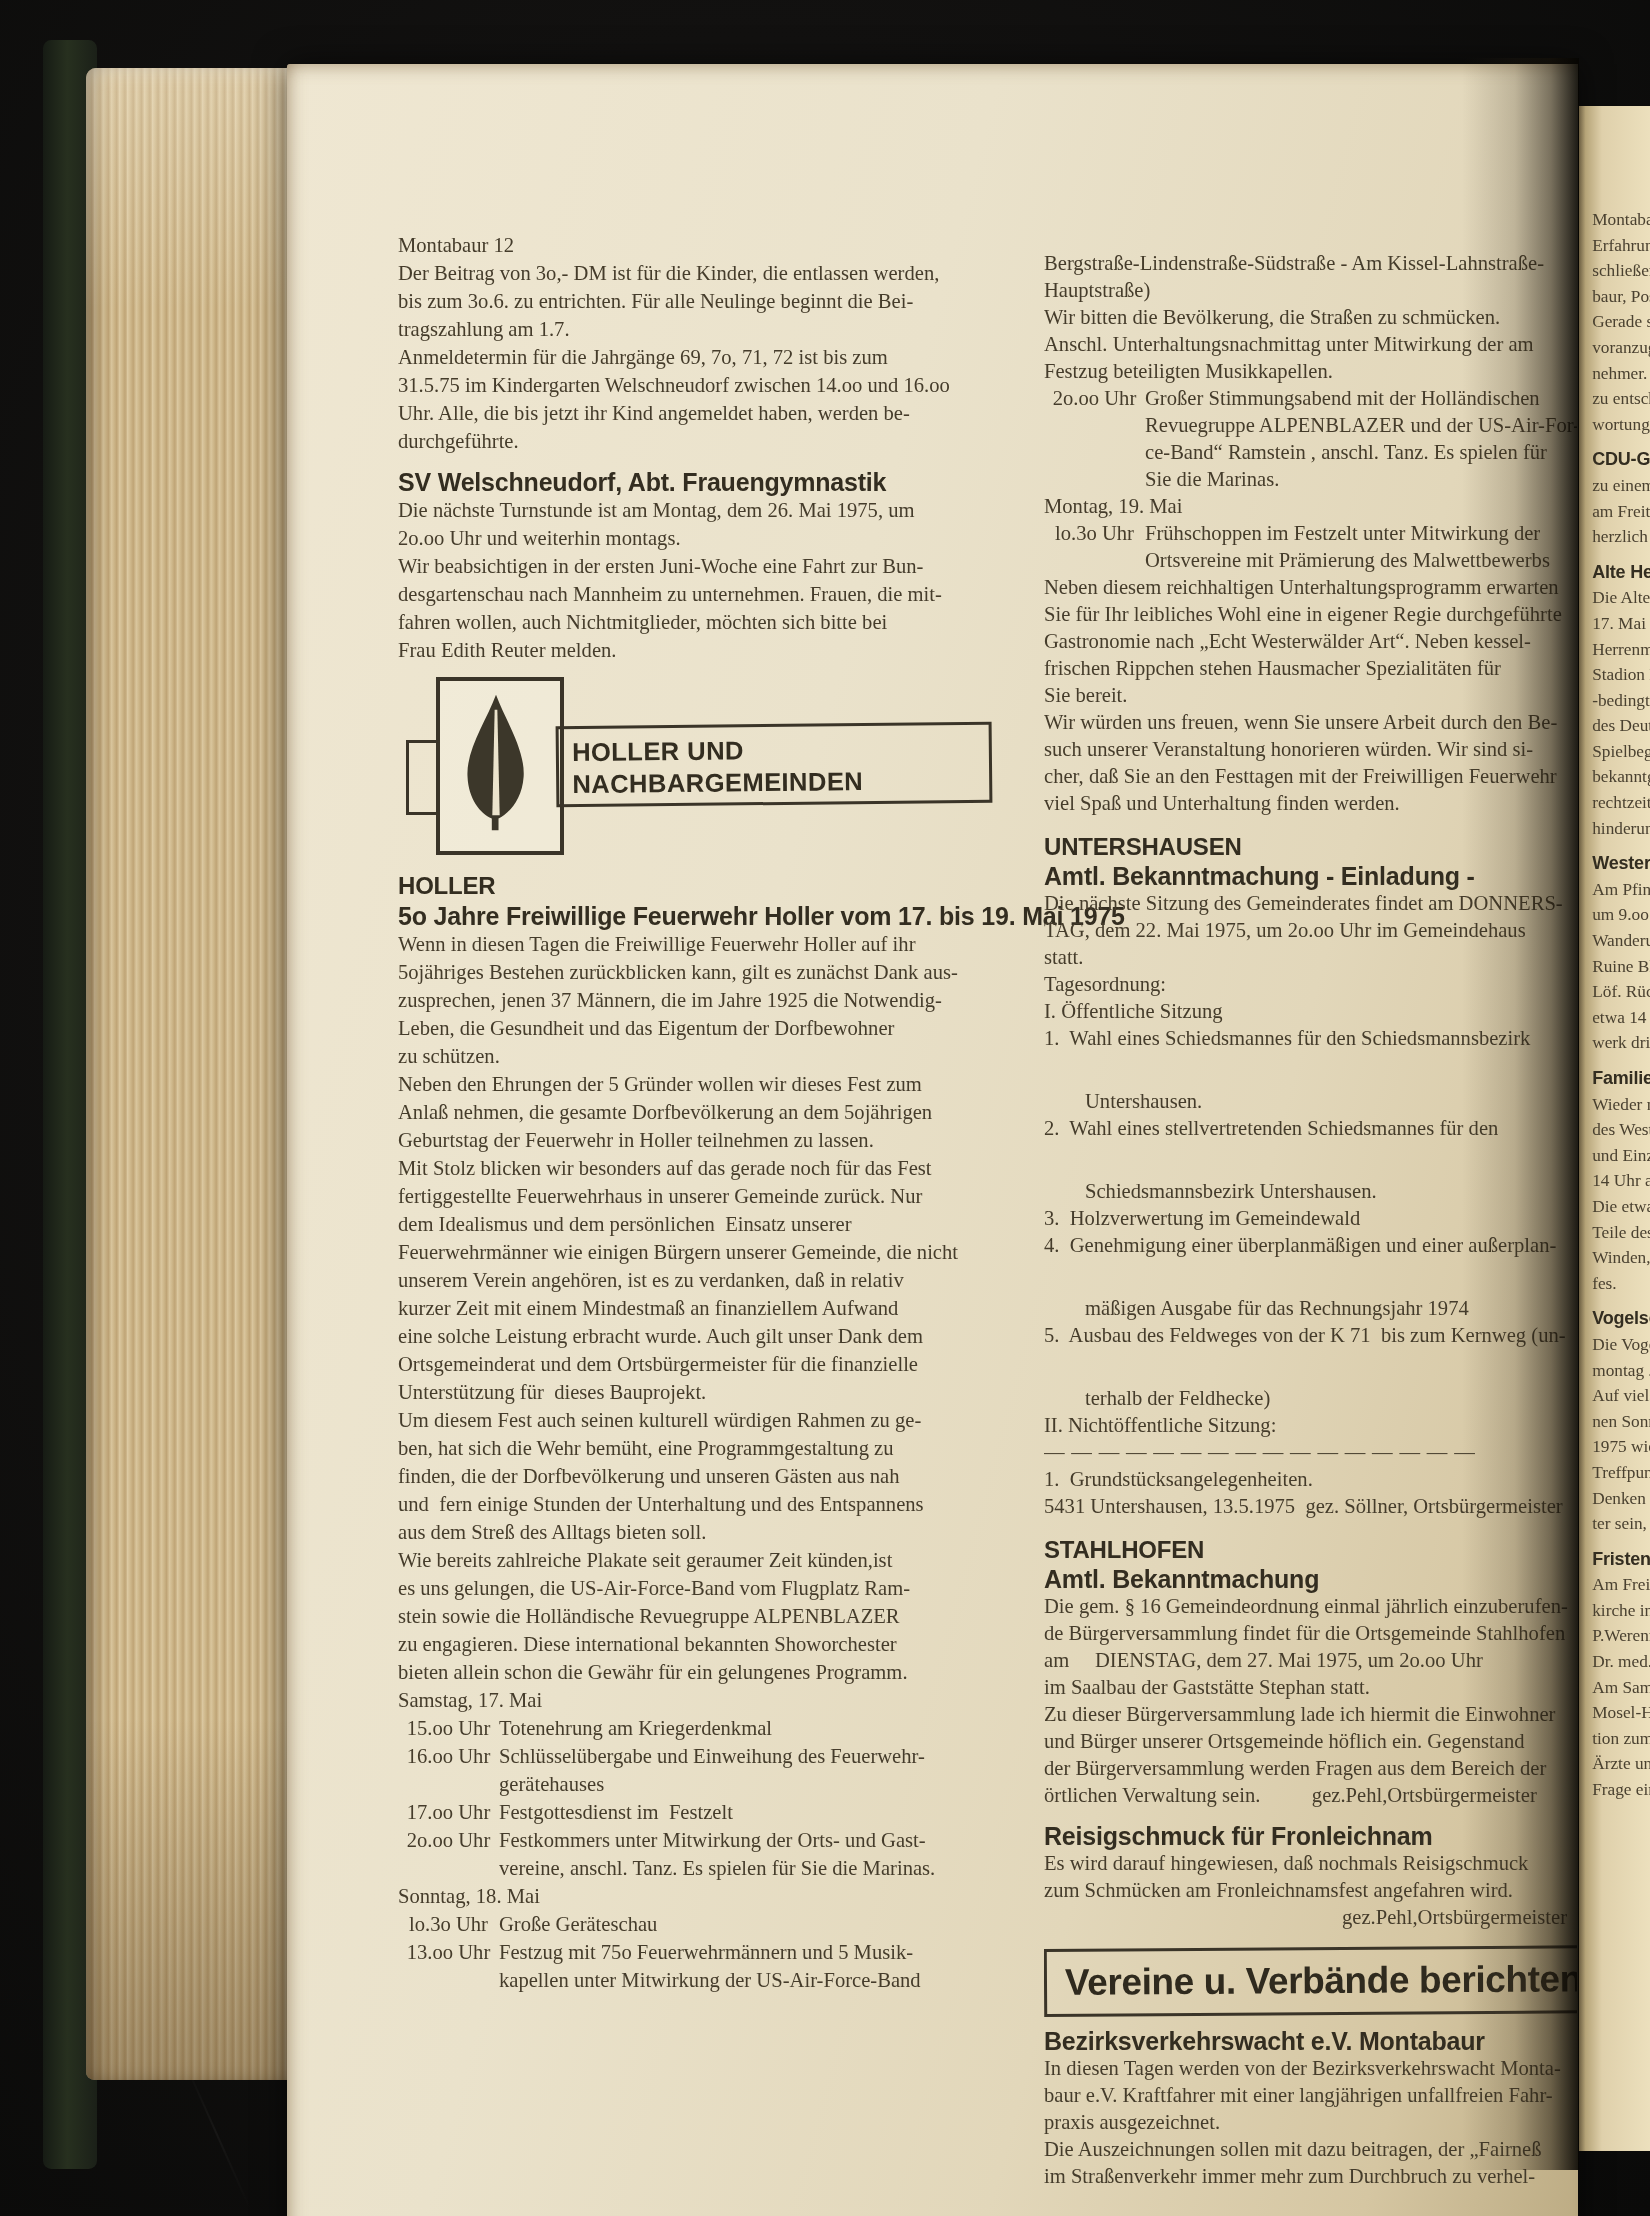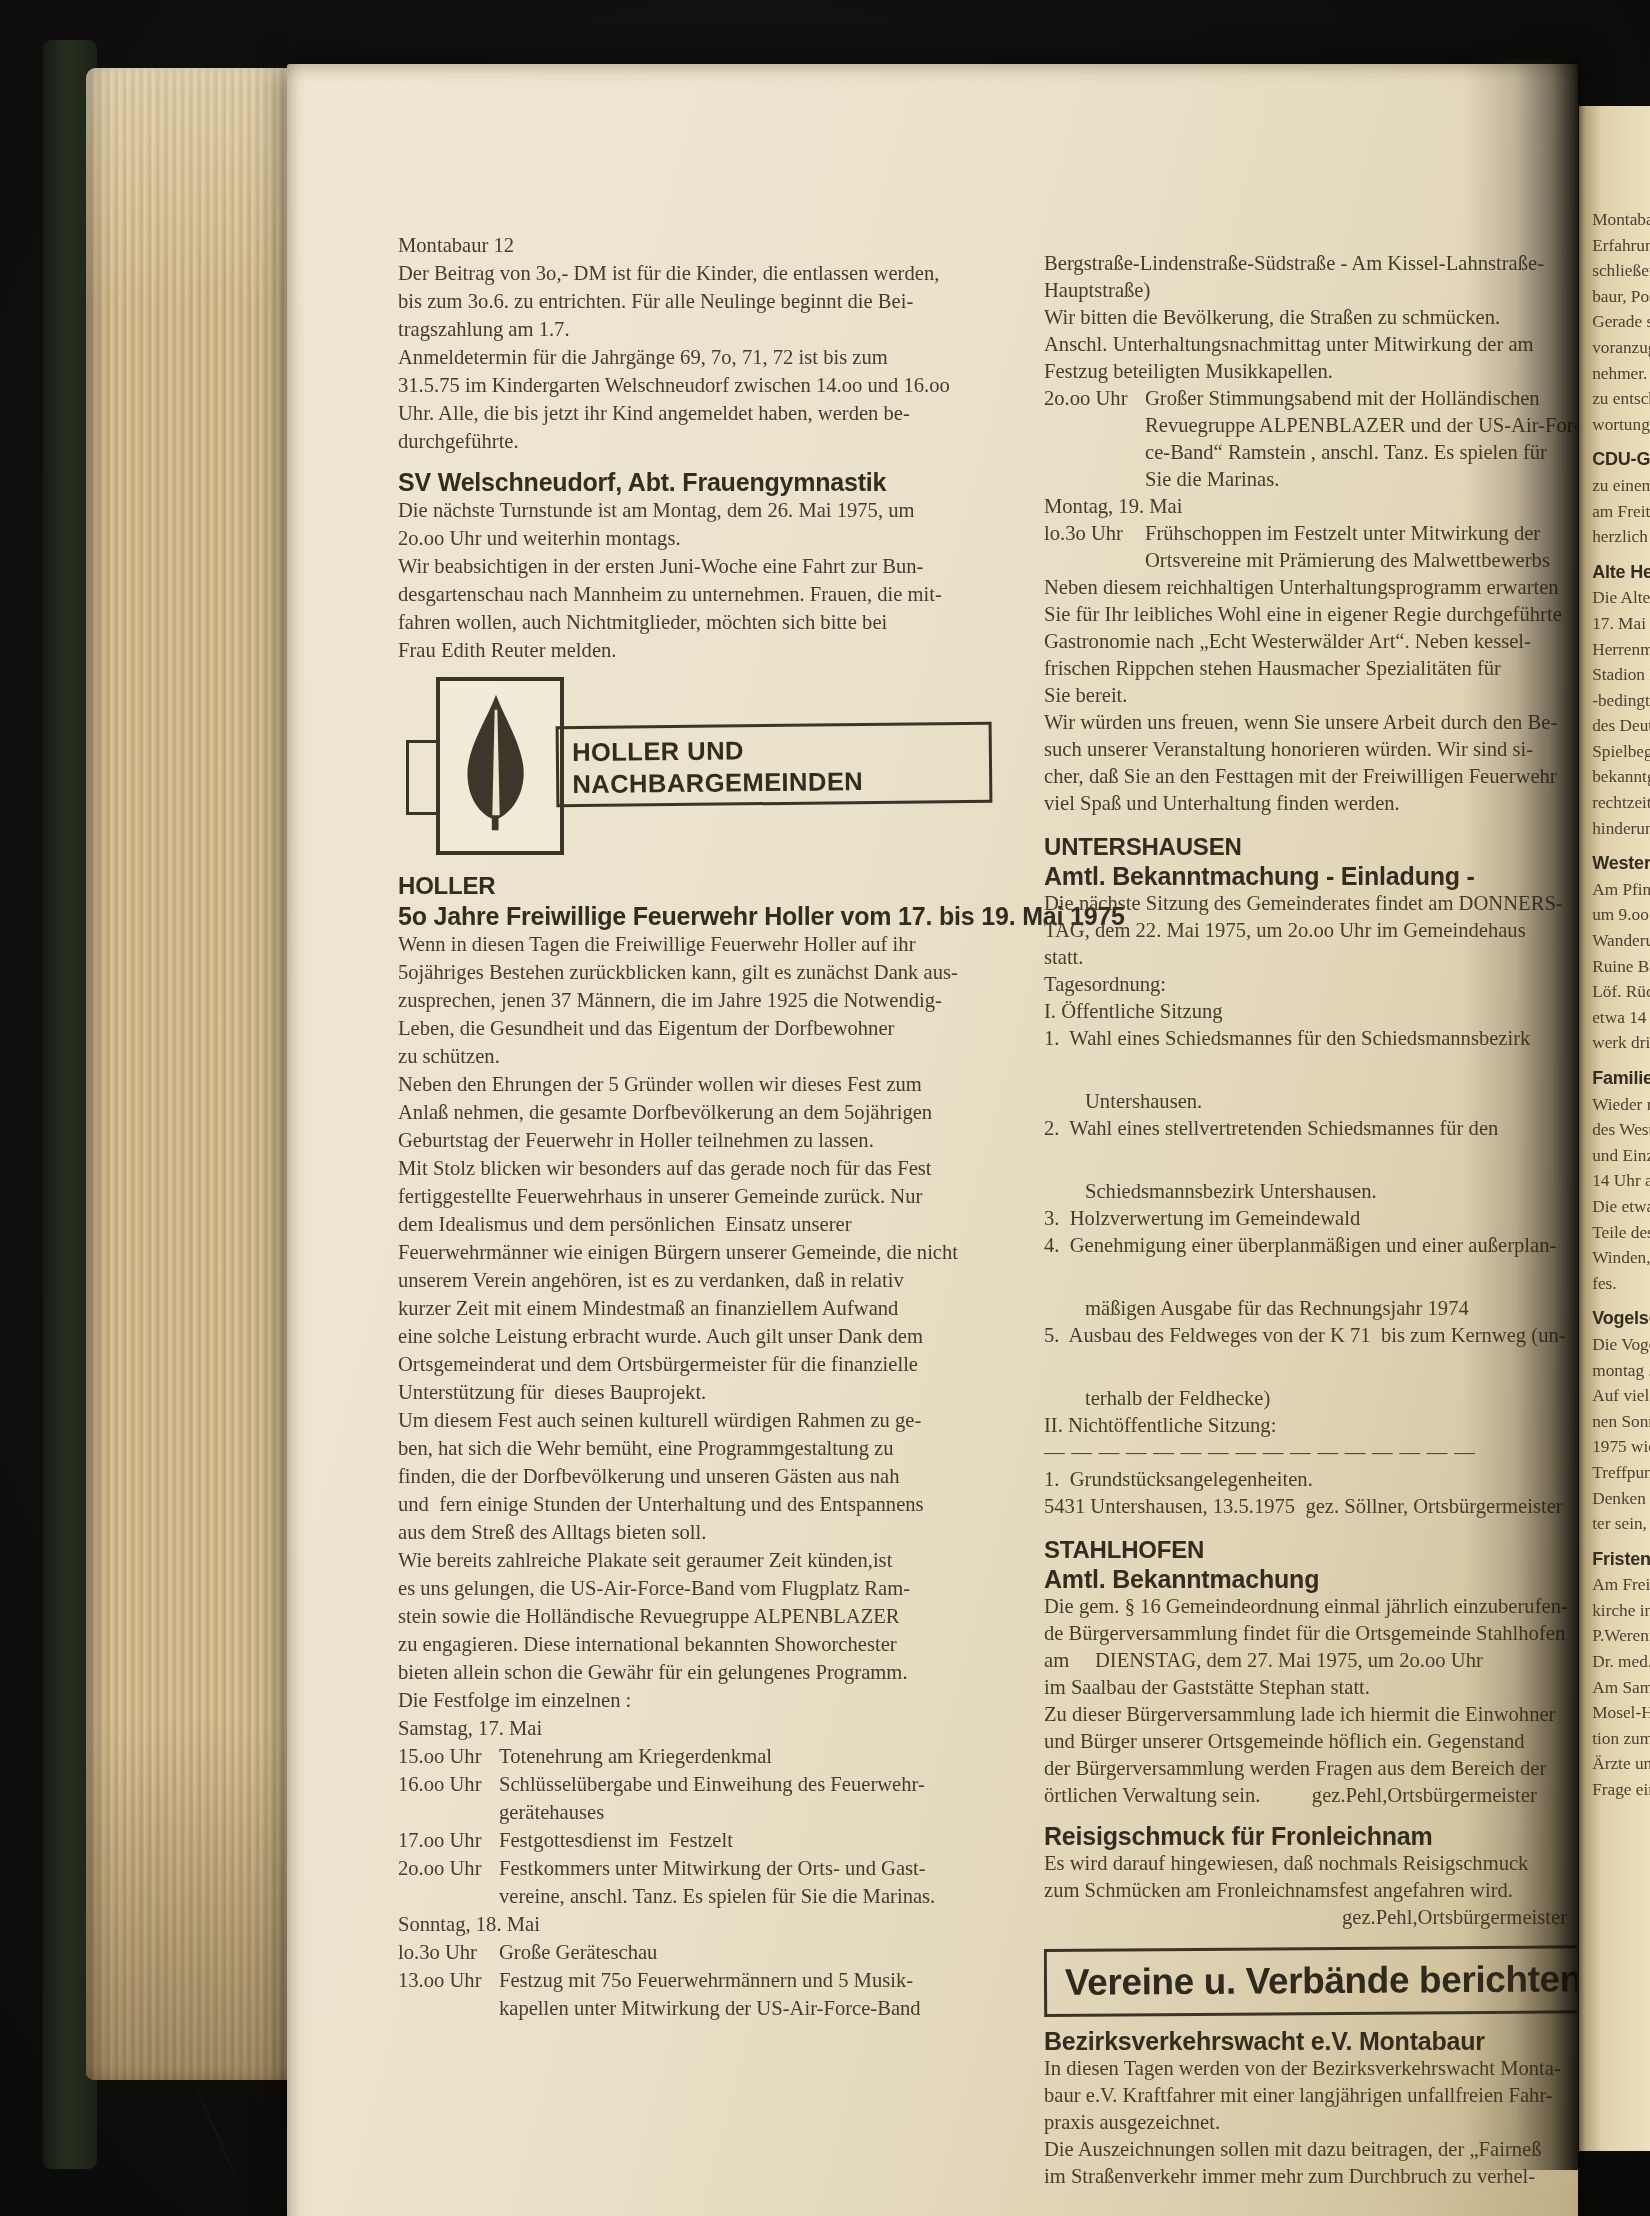--- a/index.html
+++ b/index.html
@@ -35,21 +35,21 @@
   .col-right{left:757px;top:186px;width:533px;overflow:hidden;}
   .ln{white-space:pre;font-size:20.6px;line-height:28px;}
   .col-right .ln{line-height:27px;}
   .ln.head{font-family:"Liberation Sans","DejaVu Sans",sans-serif;font-weight:bold;font-size:25px;color:#332d20;letter-spacing:-0.2px;}
   .ln.head.big{font-size:24px;line-height:33px;}
   .ln.indent{padding-left:41px;margin-top:36px;}
   .ln.right{text-align:right;padding-right:10px;}
   .ln.dashes{letter-spacing:0.8px;color:#4a4130;}
   .gap{height:13.2px;}
   .ln.sched{display:flex;}
-  .ln.sched .time{display:inline-block;width:101px;flex:0 0 101px;}
+  .ln.sched .time{display:inline-block;width:101px;flex:0 0 101px;text-align:center;}
   .ln.sched .desc{display:inline-block;}
   
   .logo{position:relative;height:185px;margin:11.6px 0 8.3px 0;}
   .logo .tab{position:absolute;left:8.3px;top:64px;width:28px;height:69px;border:3.3px solid #3a3428;}
   .logo .leafbox{position:absolute;left:38px;top:1.7px;width:120px;height:170px;border:4.1px solid #3a3428;background:rgba(250,246,232,.35);}
   .logo .leafbox svg{position:absolute;left:14px;top:11.6px;}
   .logo .banner{
     position:absolute;left:158px;top:48px;width:436px;height:81px;border:3.3px solid #3a3428;
     font-family:"Liberation Sans","DejaVu Sans",sans-serif;font-weight:bold;font-size:25.6px;line-height:32px;
     color:#332d20;padding:6.6px 0 0 13.2px;box-sizing:border-box;letter-spacing:0.4px;transform:rotate(-0.6deg);
@@ -143,21 +143,20 @@
         <div class="ln body">Um diesem Fest auch seinen kulturell würdigen Rahmen zu ge-</div>
         <div class="ln body">ben, hat sich die Wehr bemüht, eine Programmgestaltung zu</div>
         <div class="ln body">finden, die der Dorfbevölkerung und unseren Gästen aus nah</div>
         <div class="ln body">und  fern einige Stunden der Unterhaltung und des Entspannens</div>
         <div class="ln body">aus dem Streß des Alltags bieten soll.</div>
         <div class="ln body">Wie bereits zahlreiche Plakate seit geraumer Zeit künden,ist</div>
         <div class="ln body">es uns gelungen, die US-Air-Force-Band vom Flugplatz Ram-</div>
         <div class="ln body">stein sowie die Holländische Revuegruppe ALPENBLAZER</div>
         <div class="ln body">zu engagieren. Diese international bekannten Showorchester</div>
         <div class="ln body">bieten allein schon die Gewähr für ein gelungenes Programm.</div>
-        <div class="ln body">Die Festfolge im einzelnen :</div>
         <div class="ln body">Samstag, 17. Mai</div>
         <div class="ln sched"><span class="time">15.oo Uhr</span><span class="desc">Totenehrung am Kriegerdenkmal</span></div>
         <div class="ln sched"><span class="time">16.oo Uhr</span><span class="desc">Schlüsselübergabe und Einweihung des Feuerwehr-</span></div>
         <div class="ln sched"><span class="time"></span><span class="desc">gerätehauses</span></div>
         <div class="ln sched"><span class="time">17.oo Uhr</span><span class="desc">Festgottesdienst im  Festzelt</span></div>
         <div class="ln sched"><span class="time">2o.oo Uhr</span><span class="desc">Festkommers unter Mitwirkung der Orts- und Gast-</span></div>
         <div class="ln sched"><span class="time"></span><span class="desc">vereine, anschl. Tanz. Es spielen für Sie die Marinas.</span></div>
         <div class="ln body">Sonntag, 18. Mai</div>
         <div class="ln sched"><span class="time">lo.3o Uhr</span><span class="desc">Große Geräteschau</span></div>
         <div class="ln sched"><span class="time">13.oo Uhr</span><span class="desc">Festzug mit 75o Feuerwehrmännern und 5 Musik-</span></div>

